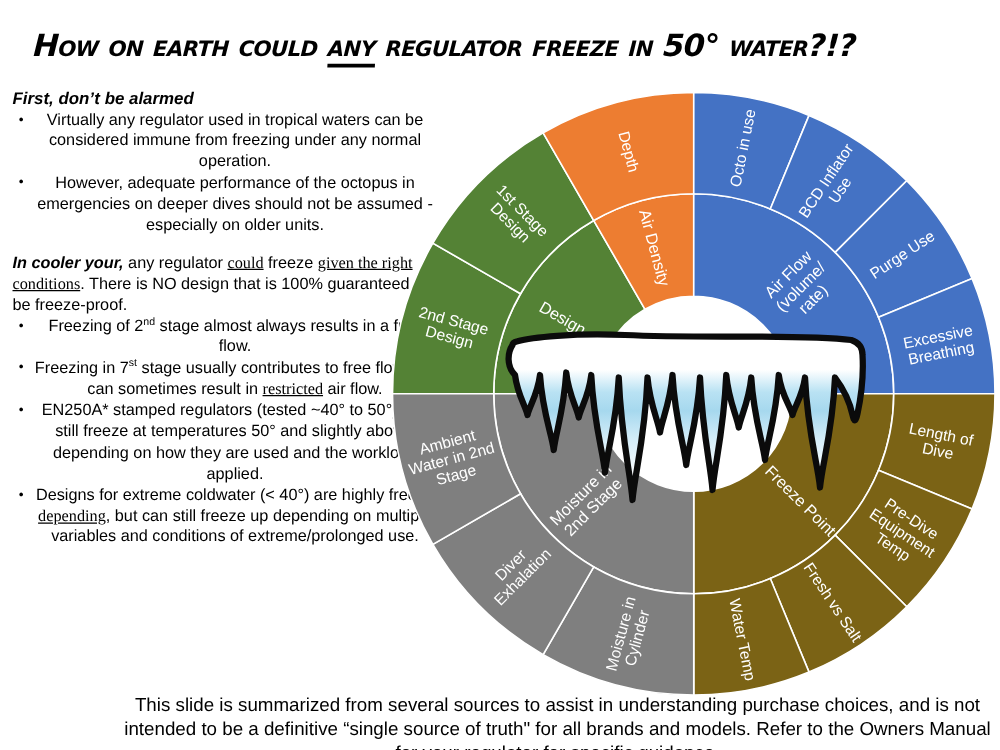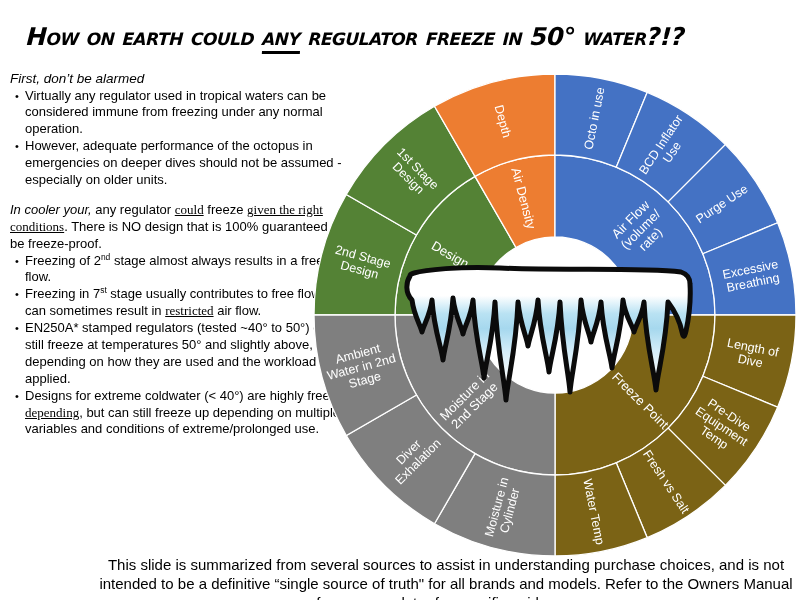--- a/index.html
+++ b/index.html
@@ -17,23 +17,23 @@
   .title .tu{border-bottom:3px solid #000;padding-bottom:0;}
   #body-text{
     position:absolute;left:10px;top:70px;width:341px;
     font-size:13px;line-height:1.3;
   }
   .blk{margin:0;}
   .blk.heading{font-weight:bold;font-style:italic;font-size:13.5px;}
   .blk.para{margin-top:13px;}
   .blk.bullet{display:flex;}
   .blk.bullet .bu{flex:none;width:10px;margin-left:5px;font-size:11px;padding-top:1px;}
-  .blk.bullet .tx{flex:1;}
+  .blk.bullet .tx{flex:1;text-align:center;}
   .blk.footnote{margin-top:10px;font-size:11.8px;padding-left:15px;text-indent:-15px;line-height:1.3;width:320px;}
-  .b{font-weight:normal;}
+  .b{font-weight:bold;}
   .i{font-style:italic;}
   .u{text-decoration:underline;font-family:Liberation Serif, serif;}
   sup{font-size:0.65em;line-height:0;}
   .blk.footnote .b{font-size:13px;}
   #wheel{position:absolute;left:310px;top:70px;width:500px;height:500px;}
   #wheel text{font-family:"Liberation Sans",sans-serif;}
   .footer{
     position:absolute;left:95px;top:556px;width:702px;
     font-size:15px;line-height:1.25;text-align:center;
   }

